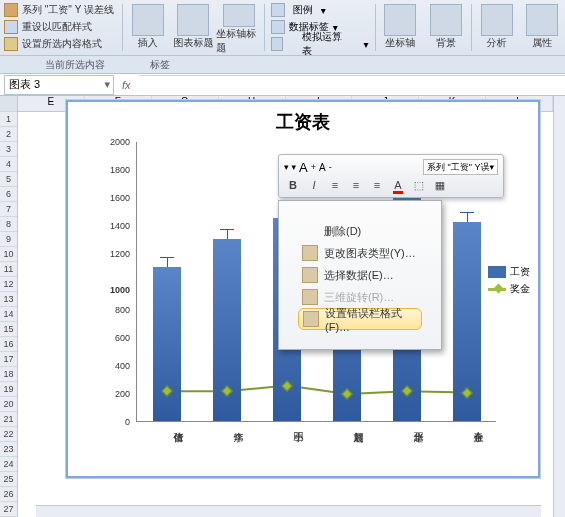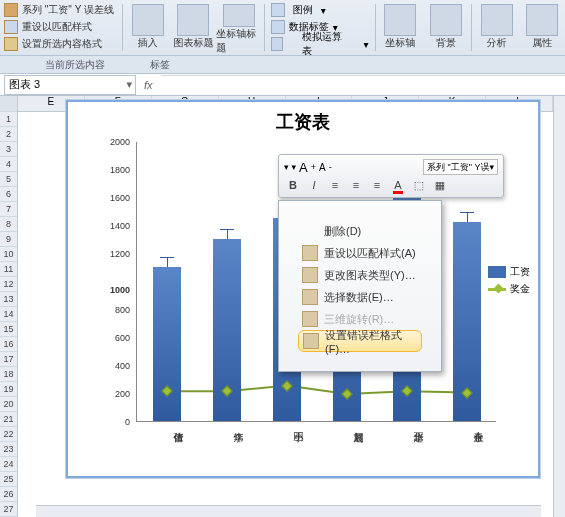--- a/index.html
+++ b/index.html
@@ -14,21 +14,21 @@
   .rib-btn { display: flex; flex-direction: column; align-items: center; width: 50px; padding-top: 2px; font-size: 10px; color: #333; }
   .rib-right { display: flex; }
   .rib-sep { width: 1px; background: #b5c3d3; margin: 4px 2px; }
   
   .group-label-row { height: 18px; background: #dde5ef; border-bottom: 1px solid #b5c3d3; font-size: 10px; color: #556; display: flex; }
   .group-label-row span:nth-child(1){ width:150px; text-align:center; padding-top:2px;}
   .group-label-row span:nth-child(2){ width:270px; padding-top:2px;}
   
   
   .fx-bar { height: 22px; border-bottom: 1px solid #b5c3d3; display: flex; align-items: center; }
-  .name-box { width: 132px; height: 20px; border: 1px solid #b5c3d3; margin-left: 4px; display: flex; align-items: center; font-size: 11px; padding-left: 4px; background: #fff; }
+  .name-box { width: 110px; height: 20px; border: 1px solid #b5c3d3; margin-left: 4px; display: flex; align-items: center; font-size: 11px; padding-left: 4px; background: #fff; }
   .name-box .dd { margin-left: auto; color: #666; padding: 0 3px; }
   .fx-lbl { padding: 0 8px; font-style: italic; color: #666; }
   .fx-input { flex: 1; height: 20px; border-top: 1px solid #d0d8e0; }
   
   
   .sheet { position: relative; display: flex; height: calc(517px - 56px - 18px - 22px); }
   .row-headers { width: 18px; background: #e9edf3; border-right: 1px solid #c0c8d0; }
   .row-hdr { height: 15px; border-bottom: 1px solid #d0d8e0; font-size: 9px; color: #444; text-align: center; line-height: 15px; }
   .col-headers { position: absolute; top: 0; left: 18px; right: 12px; height: 16px; background: #e9edf3; border-bottom: 1px solid #c0c8d0; display: flex; }
   .col-hdr { flex: 1; border-right: 1px solid #d0d8e0; font-size: 10px; text-align: center; }
@@ -272,24 +272,20 @@
         <button>▦</button>
       </div>
     </div>
 
     <div class="ctx-menu" id="ctxmenu">
         <div class="ctx-row">
           <span>删除(D)</span>
         </div>
         <div class="ctx-row">
           <span class="ri"></span>
-          <span>重设以匹配样式(A)</span>
-        </div>
-        <div class="ctx-row">
-          <span class="ri"></span>
           <span>更改图表类型(Y)…</span>
         </div>
         <div class="ctx-row">
           <span class="ri"></span>
           <span>选择数据(E)…</span>
         </div>
         <div class="ctx-row">
           <span class="ri"></span>
           <span style="color: rgb(170, 170, 170);">三维旋转(R)…</span>
         </div>

